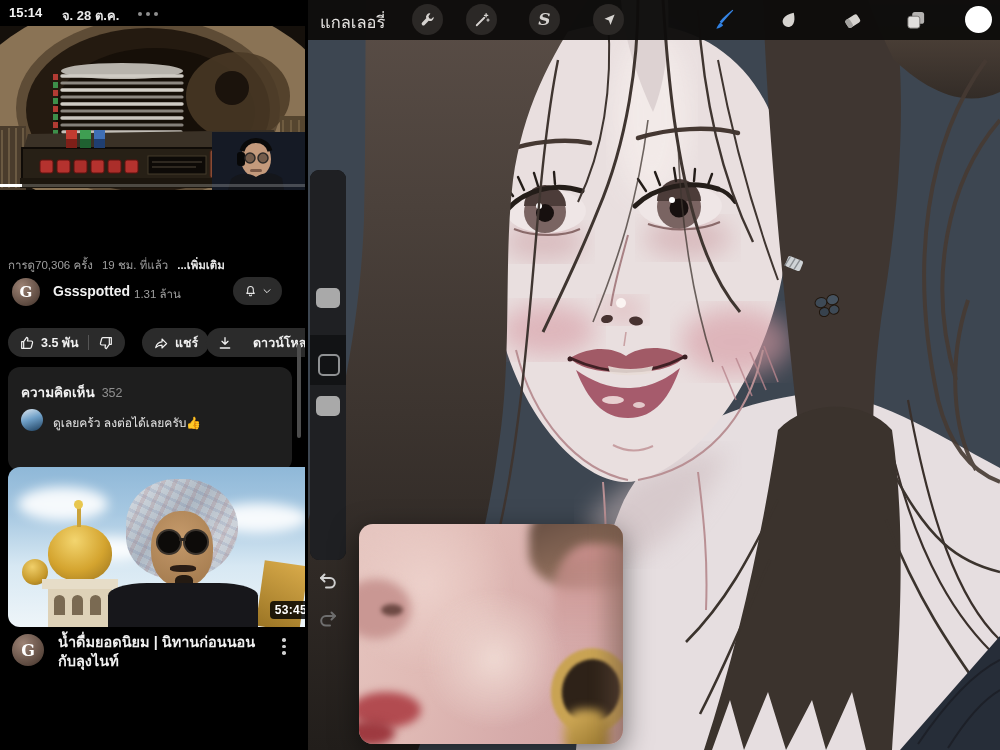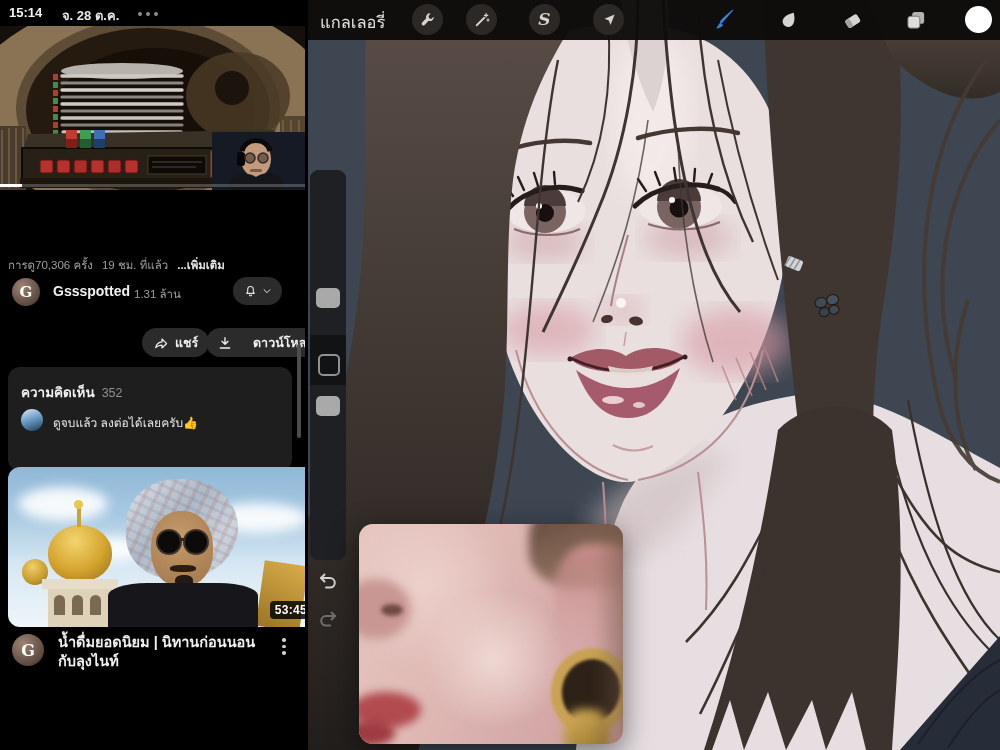--- a/index.html
+++ b/index.html
@@ -163,40 +163,52 @@
     <div class="abs ch-subs" style="left:134px;top:285px;">1.31 ล้าน</div>
     <div class="abs pill" style="left:233px;top:277px;height:28px;padding:0 10px;gap:4px;">
       <svg width="15" height="15" viewBox="0 0 24 24">
         <path d="M12 4 C9.2 4 7.5 6 7.5 8.8 V12.5 L6 15 H18 L16.5 12.5 V8.8 C16.5 6 14.8 4 12 4 Z M10.3 17.5 C10.7 18.5 11.2 18.9 12 18.9 C12.8 18.9 13.3 18.5 13.7 17.5" fill="none" stroke="#e8e8e8" stroke-width="1.7" stroke-linejoin="round" stroke-linecap="round"></path>
       </svg>
       <svg width="10" height="10" viewBox="0 0 24 24">
         <path d="M5 9 L12 16 L19 9" fill="none" stroke="#e8e8e8" stroke-width="2.4" stroke-linecap="round"></path>
       </svg>
     </div>
 
+    <div class="abs pill" style="left:8px;top:328px;">
+      <svg width="16" height="16" viewBox="0 0 24 24">
+        <path d="M7 10 v10 M7 10 L11.5 3.5 C12.6 3.8 13.4 4.8 13.4 6 L12.6 9 H18.4 C19.7 9 20.7 10.3 20.3 11.6 L18.5 18.4 C18.2 19.4 17.3 20 16.3 20 H7 M7 20 H4 V10 H7" fill="none" stroke="#f1f1f1" stroke-width="1.8" stroke-linejoin="round" stroke-linecap="round"></path>
+      </svg>
+      <span>3.5 พัน</span>
+      <span class="vdiv"></span>
+      <svg width="16" height="16" viewBox="0 0 24 24">
+        <g transform="rotate(180 12 12)">
+          <path d="M7 10 v10 M7 10 L11.5 3.5 C12.6 3.8 13.4 4.8 13.4 6 L12.6 9 H18.4 C19.7 9 20.7 10.3 20.3 11.6 L18.5 18.4 C18.2 19.4 17.3 20 16.3 20 H7 M7 20 H4 V10 H7" fill="none" stroke="#f1f1f1" stroke-width="1.8" stroke-linejoin="round" stroke-linecap="round"></path>
+        </g>
+      </svg>
+    </div>
     <div class="abs pill" style="left:142px;top:328px;">
       <svg width="16" height="16" viewBox="0 0 24 24">
         <path d="M4 19 C5.5 13 9.5 10.6 13.5 10.4 V6 L20.5 12.8 L13.5 19.5 V15.2 C10 15.2 6.5 16.4 4 19 Z" fill="none" stroke="#f1f1f1" stroke-width="1.7" stroke-linejoin="round"></path>
       </svg>
       <span>แชร์</span>
     </div>
     <div class="abs pill" style="left:206px;top:328px;gap:20px;">
       <svg width="16" height="16" viewBox="0 0 24 24">
         <path d="M12 4 V14 M12 14 L7.5 9.5 M12 14 L16.5 9.5 M5 19.5 H19" fill="none" stroke="#f1f1f1" stroke-width="2" stroke-linecap="round" stroke-linejoin="round"></path>
       </svg>
       <span>ดาวน์โหลด</span>
     </div>
 
     <div id="cmt-card" class="abs">
       <div class="abs" style="left:13px;top:14px;">
         <span class="cmt-h">ความคิดเห็น</span><span class="cmt-c">352</span>
       </div>
       <div class="abs" style="left:13px;top:42px;width:22px;height:22px;border-radius:50%;
            background:linear-gradient(160deg,#dfe8f0 0%,#6fa0c8 45%,#1c3d5c 100%);"></div>
-      <div class="abs cmt-t" style="left:45px;top:46px;width:225px;">ดูจบแล้ว ลงต่อได้เลยครับ👍</div>
+      <div class="abs cmt-t" style="left:45px;top:46px;width:225px;">ดูเลยคร้ว ลงต่อได้เลยครับ👍</div>
     </div>
 
     <div id="scrollbar" class="abs"></div>
 
     <div id="thumb2" class="abs">
       <div>
         <div class="cloud" style="left:10px;top:20px;width:90px;height:34px;"></div>
         <div class="cloud" style="left:200px;top:36px;width:100px;height:30px;"></div>
         <div class="cloud" style="left:70px;top:70px;width:70px;height:24px;"></div>
 

